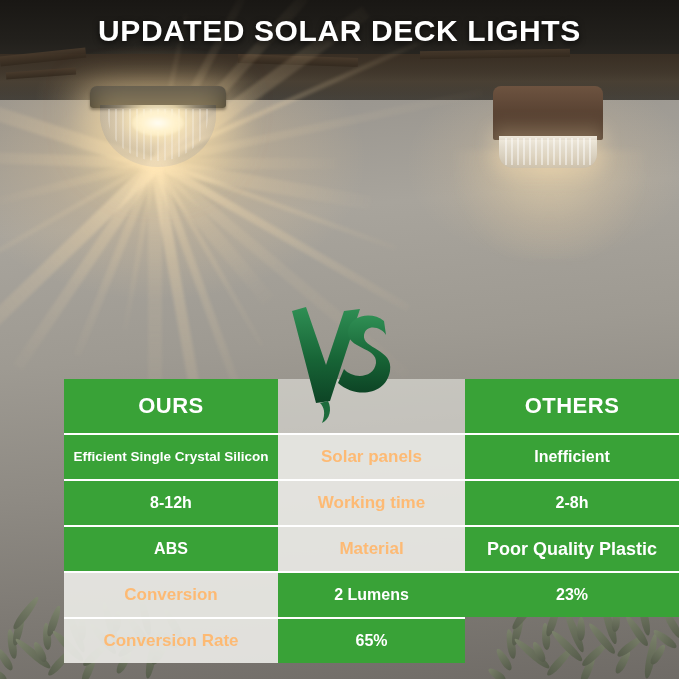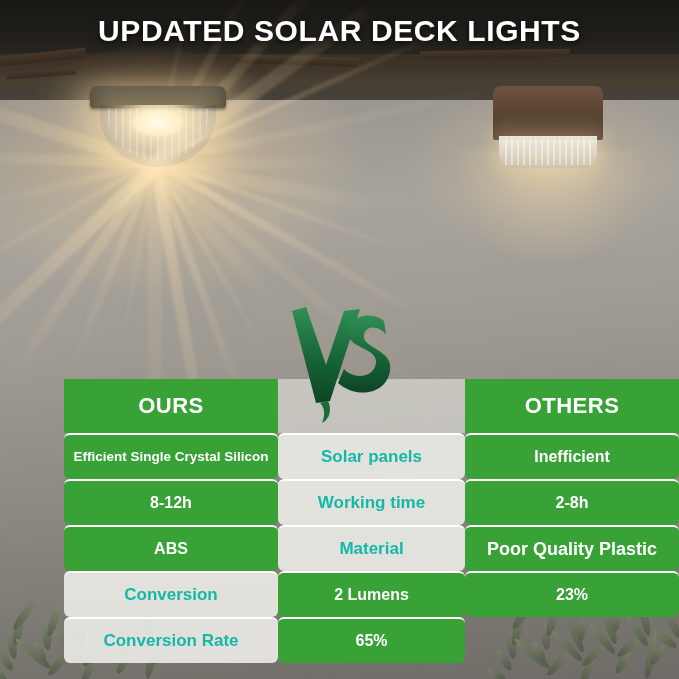--- a/index.html
+++ b/index.html
@@ -197,33 +197,32 @@
     box-sizing: border-box;
     padding: 2px 6px;
     line-height: 1.12;
   }
   .col-side {
     background: #39a237;
     color: #ffffff;
   }
   .col-mid {
     background: rgba(236,236,232,0.90);
-    color: #14b8a6;
+    color: #fdba74;
   }
   .hdr {
     font-size: 22px;
     font-weight: bold;
     letter-spacing: .5px;
   }
   .hdr.mid { background: rgba(236,236,232,0.55); }
   .row-cell {
     font-size: 16px;
     font-weight: bold;
     border-top: 2px solid #ffffff;
-    border-radius: 6px;
   }
   .row-cell.mid {
     font-weight: bold;
     font-size: 17px;
     border-top: 2px solid #ffffff;
   }
   .small { font-size: 13.5px; }
   .smaller { font-size: 18px; }
 </style>
 </head>

